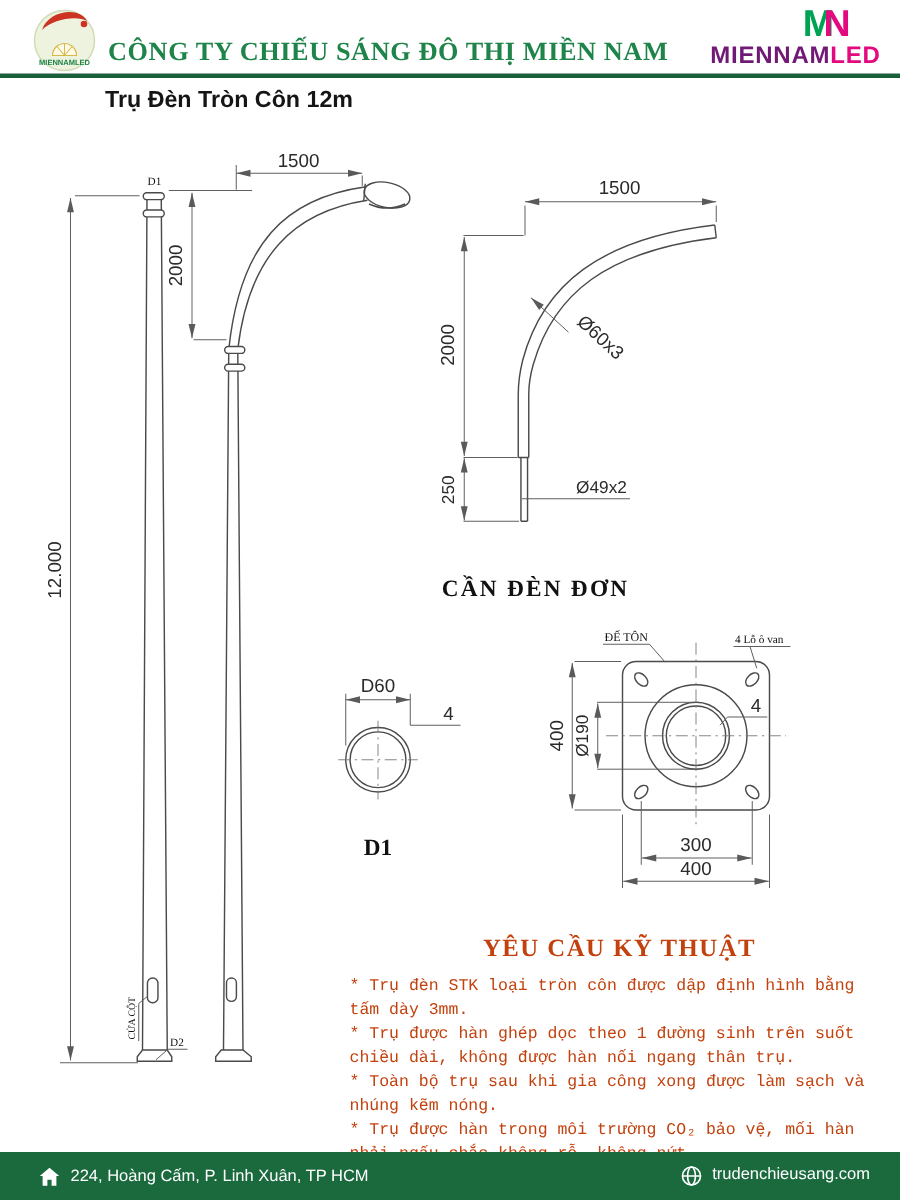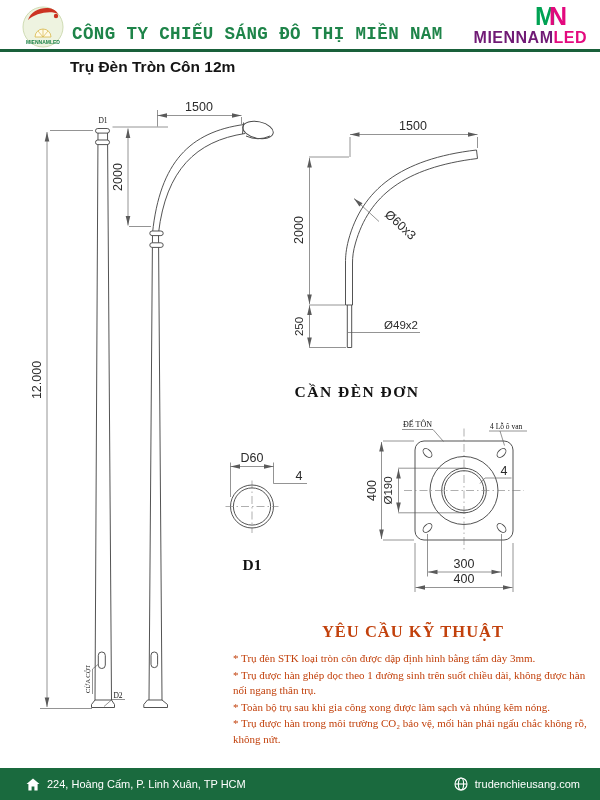--- a/index.html
+++ b/index.html
@@ -2,21 +2,21 @@
 <html><head>
 <meta charset="utf-8">
 <style>
   html,body{margin:0;padding:0;background:#fff;}
   .page{position:relative;width:600px;height:800px;background:#fff;overflow:hidden;
         font-family:"Liberation Sans",sans-serif;}
   
   .header{position:absolute;left:0;top:0;width:600px;height:50px;background:#fff;}
   .logo-left{position:absolute;left:20px;top:3px;width:46px;height:46px;}
   .company-name{position:absolute;left:72px;top:24px;
-        font-family:Liberation Mono, monospace;font-weight:bold;font-size:17.5px;
+        font-family:Liberation Serif, serif;font-weight:bold;font-size:17.5px;
         letter-spacing:.4px;color:#1e8449;white-space:nowrap;}
   .brand{position:absolute;right:13px;top:7px;width:140px;height:40px;}
   .mn-mark{position:absolute;top:-3px;right:20px;font-weight:bold;font-size:25px;line-height:1;
         font-family:"Liberation Sans",sans-serif;letter-spacing:0;}
   .mn-m{color:#00a253;} .mn-n{color:#e3097e;margin-left:-7px;}
   .brand-row{position:absolute;right:0;top:22px;font-weight:bold;font-size:16px;
         letter-spacing:.5px;white-space:nowrap;}
   .brand-green{color:#701a75;} .brand-magenta{color:#e3097e;margin-top:24px;}
   .rule{position:absolute;left:0;top:49px;width:600px;height:3px;background:#19603a;}
   .doc-title{position:absolute;left:70px;top:58px;font-weight:bold;font-size:15.5px;color:#151515;}
@@ -25,26 +25,26 @@
   .ln{stroke:#4a4a4a;stroke-width:.95;fill:none;}
   .lnf{stroke:#4a4a4a;stroke-width:.95;fill:#fff;}
   .dm{stroke:#5a5a5a;stroke-width:.65;fill:none;}
   .cl{stroke:#787878;stroke-width:.6;fill:none;stroke-dasharray:8 3 1.5 3;}
   .dim{font-family:"Liberation Sans",sans-serif;fill:#2b2b2b;}
   .cap{font-family:"Liberation Serif",serif;fill:#111;}
   
   .specs{position:absolute;left:233px;top:622px;width:360px;color:#c2410c;}
   .specs h2{margin:0 0 9px 0;text-align:center;font-family:"Liberation Serif",serif;
         font-weight:600;font-size:16.5px;letter-spacing:1px;}
-  .specs p{margin:0 0 1px 0;font-family:Liberation Serif, serif;font-size:11px;line-height:15.5px;}
+  .specs p{margin:0 0 1px 0;font-family:Liberation Mono, monospace;font-size:11px;line-height:15.5px;}
   
   .footer{position:absolute;left:0;top:768px;width:600px;height:32px;background:#1a6a3e;
         display:flex;align-items:center;justify-content:space-between;
         padding:0 20px 0 26px;box-sizing:border-box;color:#fff;font-size:11px;}
-  .f-item{display:flex;align-items:center;gap:7px;}
+  .f-item{display:flex;gap:7px;}
 </style>
 </head>
 <body>
 
 <div class="page">
 
   <div class="header">
     <svg class="logo-left" viewBox="0 0 46 46">
       <circle cx="23" cy="24" r="20" fill="#eef3e0" stroke="#cfdcb4" stroke-width="1"></circle>
       <path d="M8,17 C12,4 33,1 38,11 C31,7 15,10 8,17 Z" fill="#cc3322"></path>

